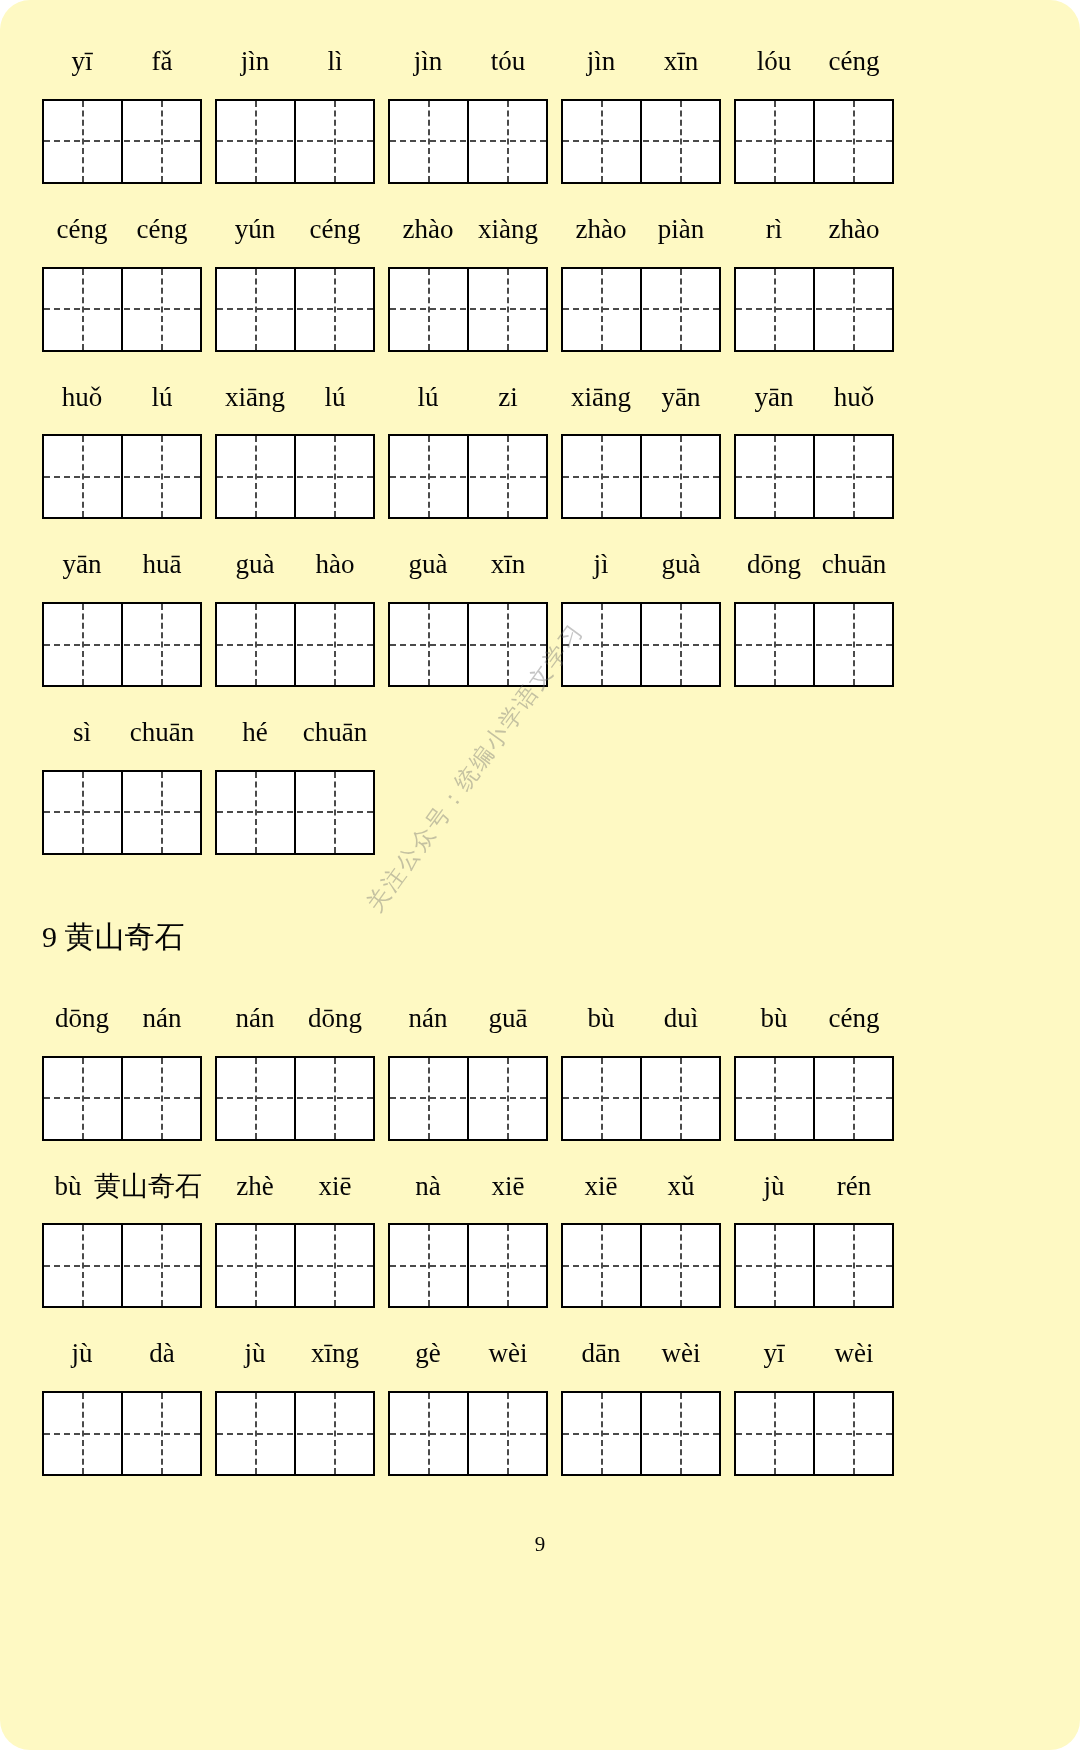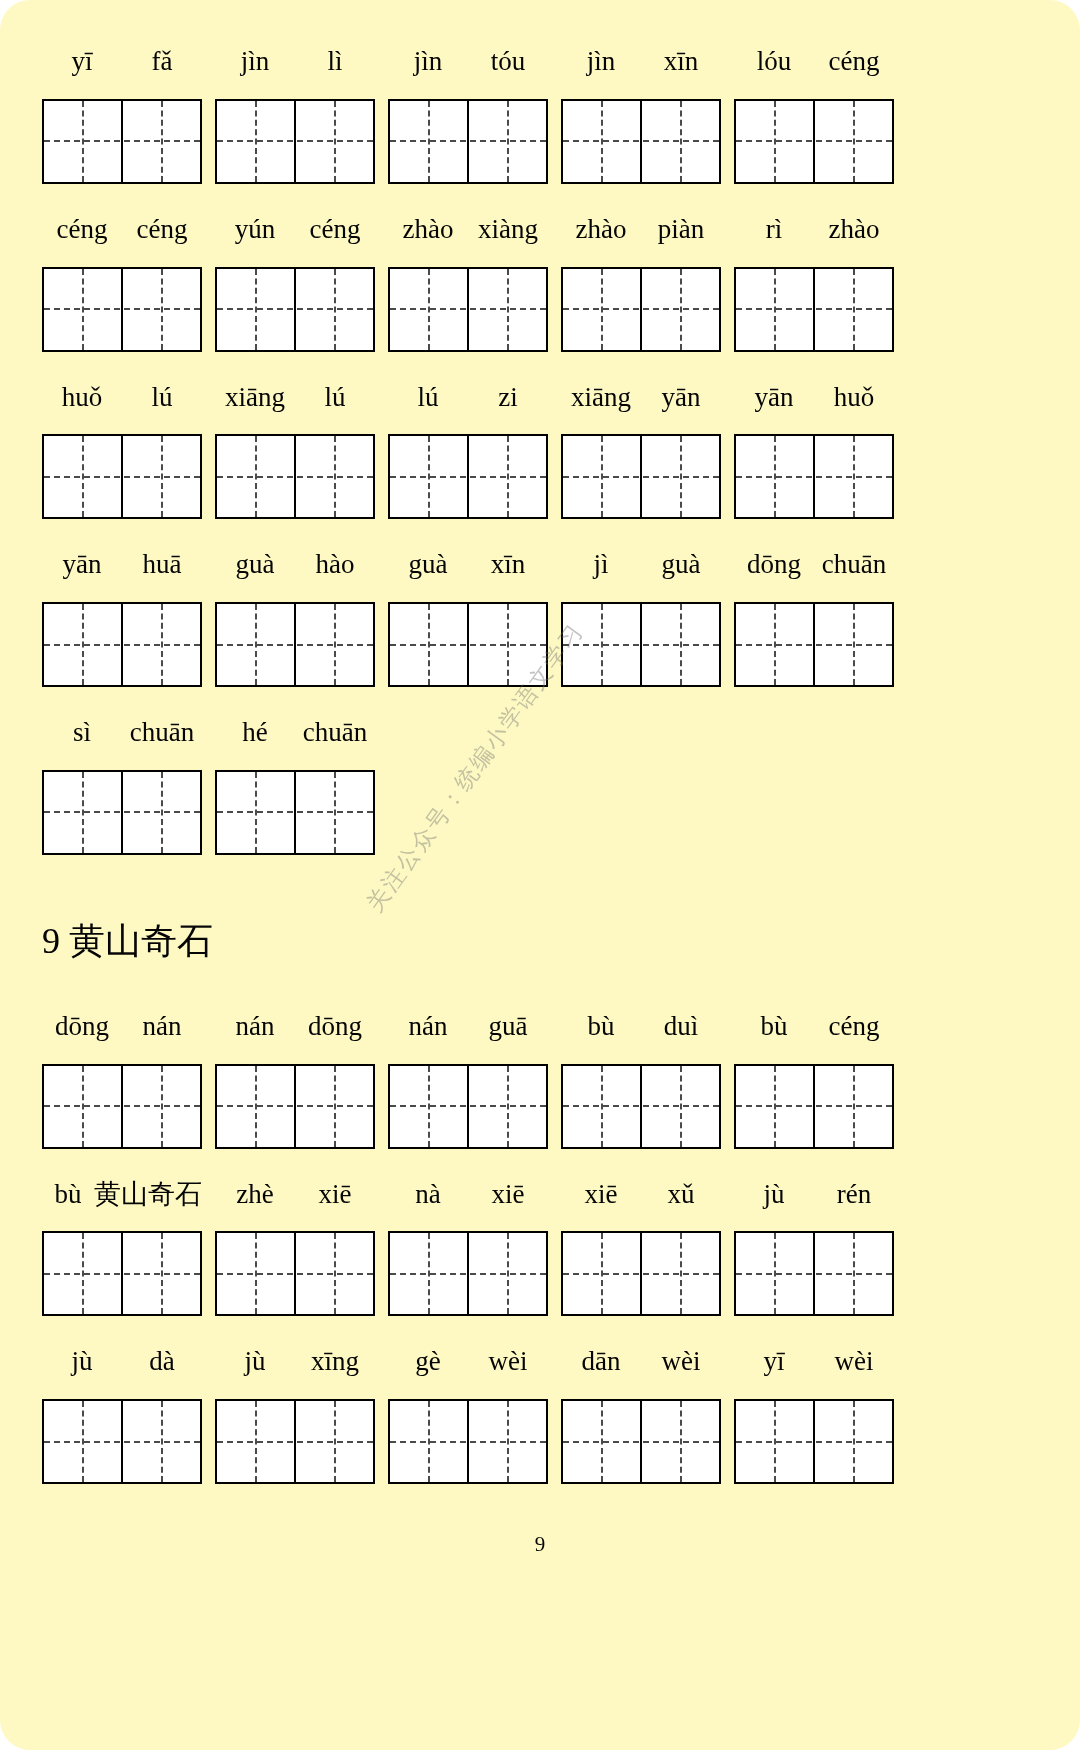--- a/index.html
+++ b/index.html
@@ -69,21 +69,21 @@
   
   .cell::before {
     content: "";
     position: absolute;
     top: 0; bottom: 0;
     left: 50%;
     margin-left: -1px;
     border-left: 2px dashed #4a4a4a;
   }
   .section-header {
-    font-size: 36px;
+    font-size: 30px;
     font-weight: normal;
     margin: 62px 0 44px 0;
     color: #050505;
   }
   .watermark {
     position: absolute;
     left: 295px;
     top: 752px;
     width: 360px;
     text-align: center;

